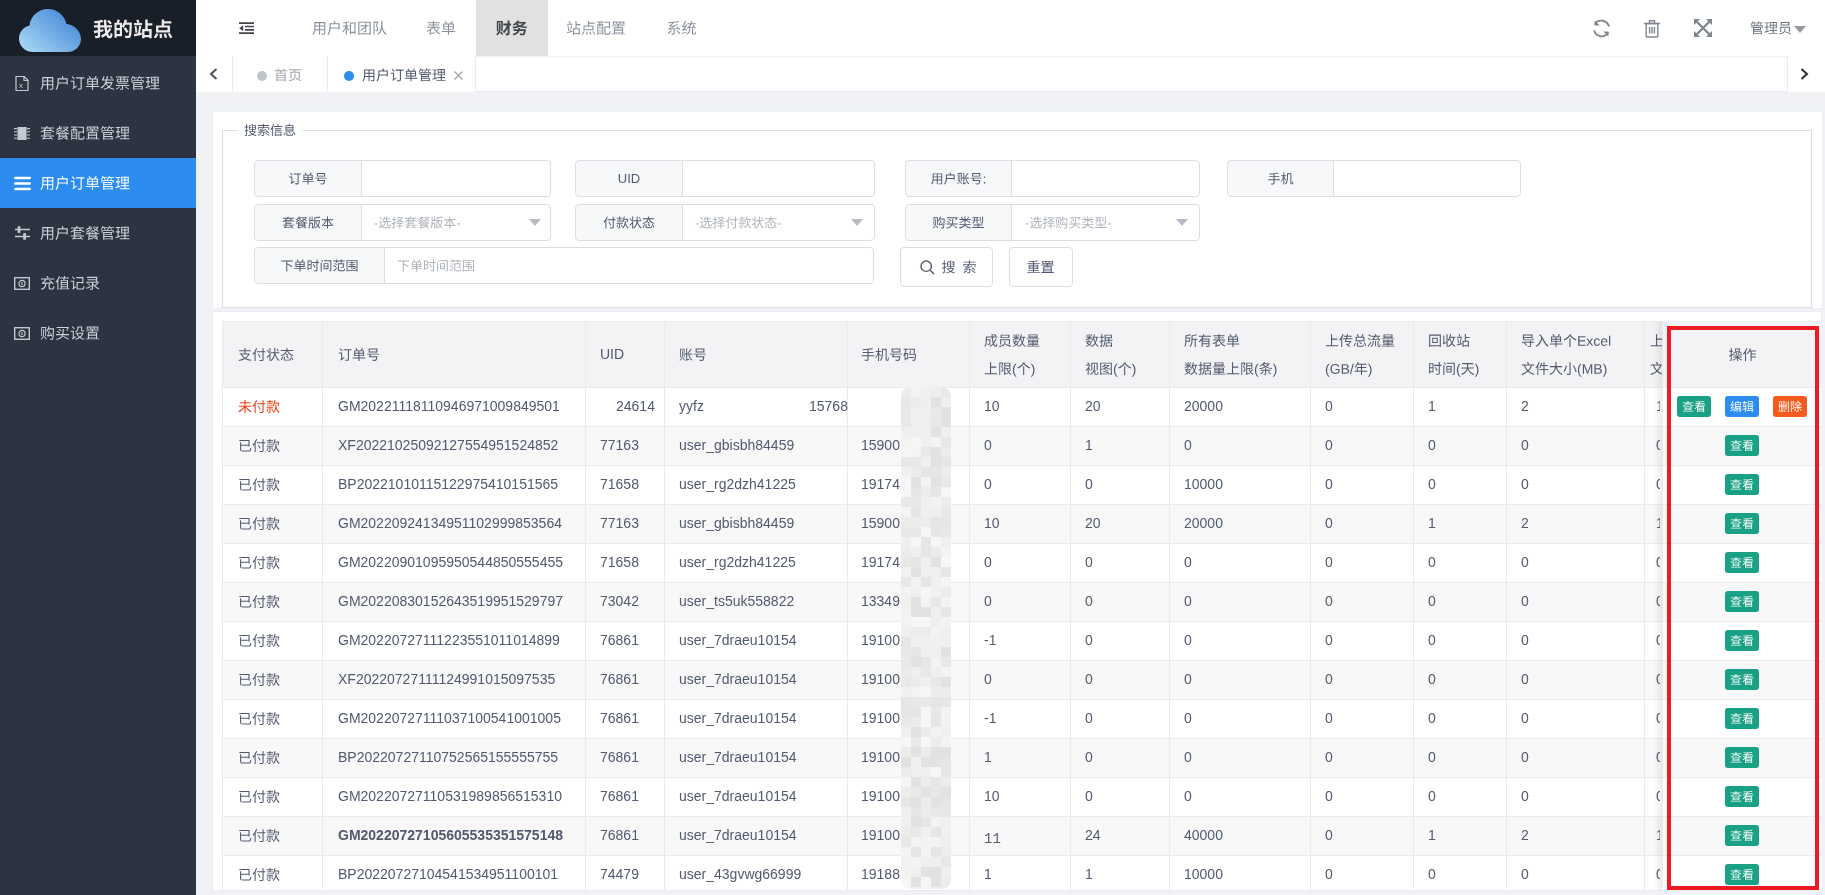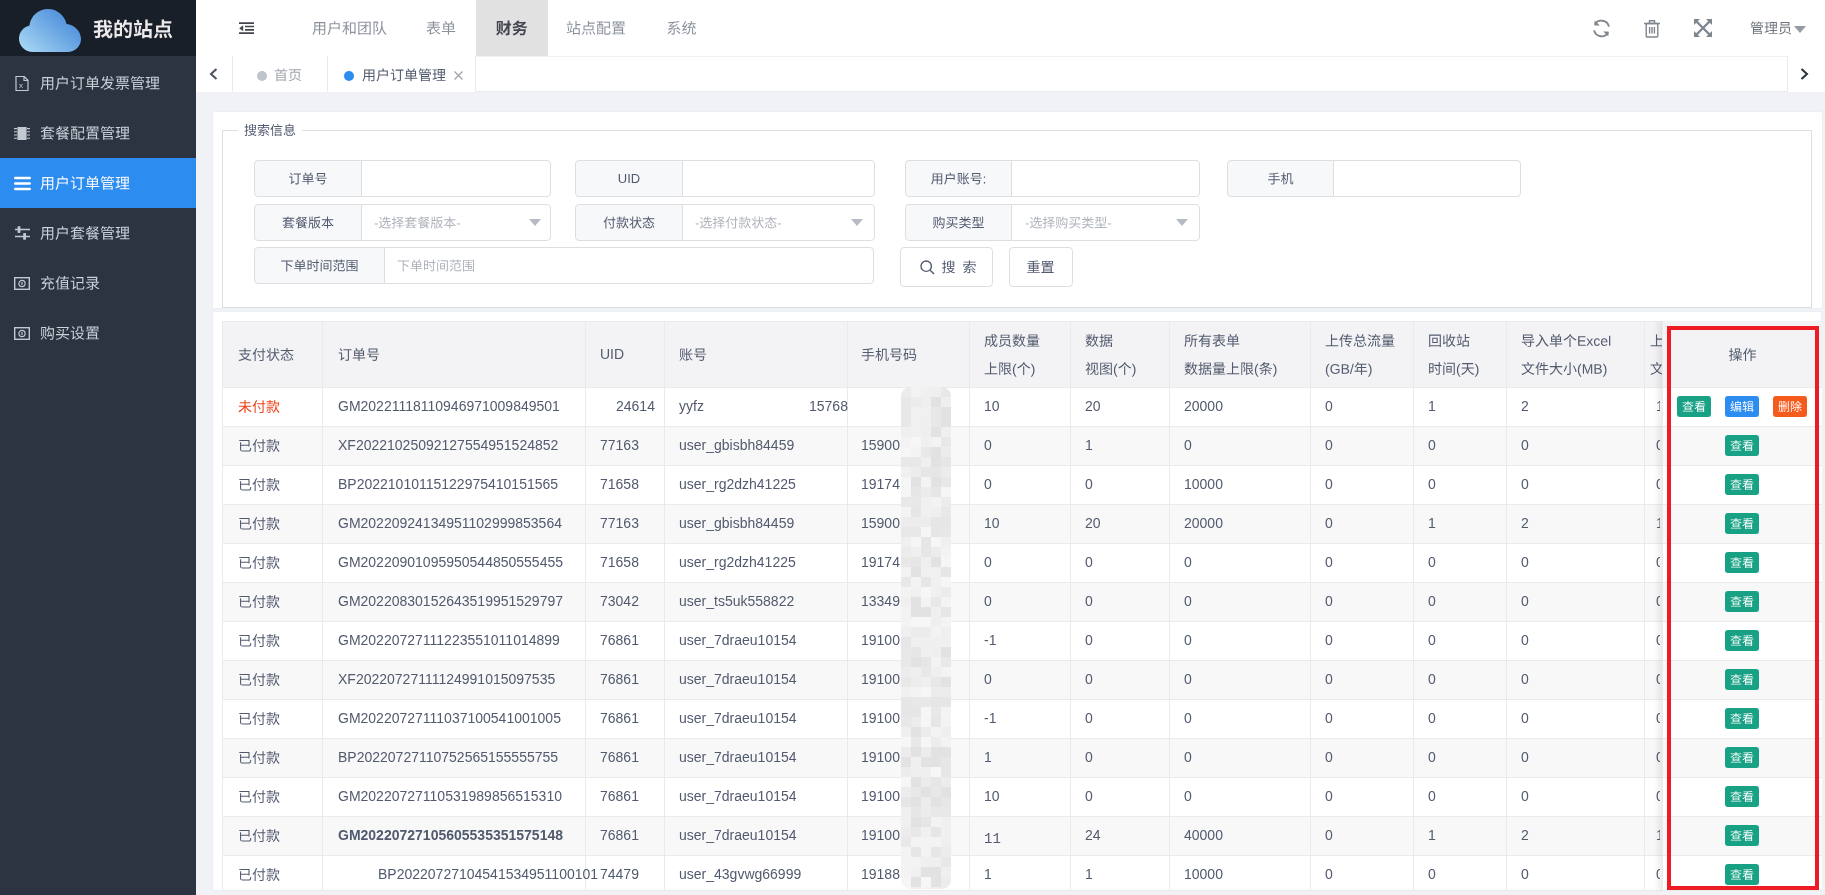--- a/index.html
+++ b/index.html
@@ -296,21 +296,21 @@
 <div class="c" style="left:600px;top:816px;">76861</div>
 <div class="c" style="left:679px;top:816px;">user_7draeu10154</div>
 <div class="c" style="left:861px;top:816px;">19100</div>
 <div class="c" style="left:984px;top:820px;font-family:Liberation Mono, monospace;">11</div>
 <div class="c" style="left:1085px;top:816px;">24</div>
 <div class="c" style="left:1184px;top:816px;">40000</div>
 <div class="c" style="left:1325px;top:816px;">0</div>
 <div class="c" style="left:1428px;top:816px;">1</div>
 <div class="c" style="left:1521px;top:816px;">2</div>
 <div class="c" style="left:1656px;top:816px;width:4px;overflow:hidden;">1</div>
-<div class="c" style="left:338px;top:855px;margin-left:40px;">BP20220727104541534951100101</div>
+<div class="c" style="left:338px;top:855px;">BP20220727104541534951100101</div>
 <div class="c" style="left:600px;top:855px;text-align:right;">74479</div>
 <div class="c" style="left:679px;top:855px;">user_43gvwg66999</div>
 <div class="c" style="left:861px;top:855px;">19188</div>
 <div class="c" style="left:984px;top:855px;">1</div>
 <div class="c" style="left:1085px;top:855px;">1</div>
 <div class="c" style="left:1184px;top:855px;">10000</div>
 <div class="c" style="left:1325px;top:855px;">0</div>
 <div class="c" style="left:1428px;top:855px;">0</div>
 <div class="c" style="left:1521px;top:855px;">0</div>
 <div class="c" style="left:1656px;top:855px;width:4px;overflow:hidden;">0</div>

